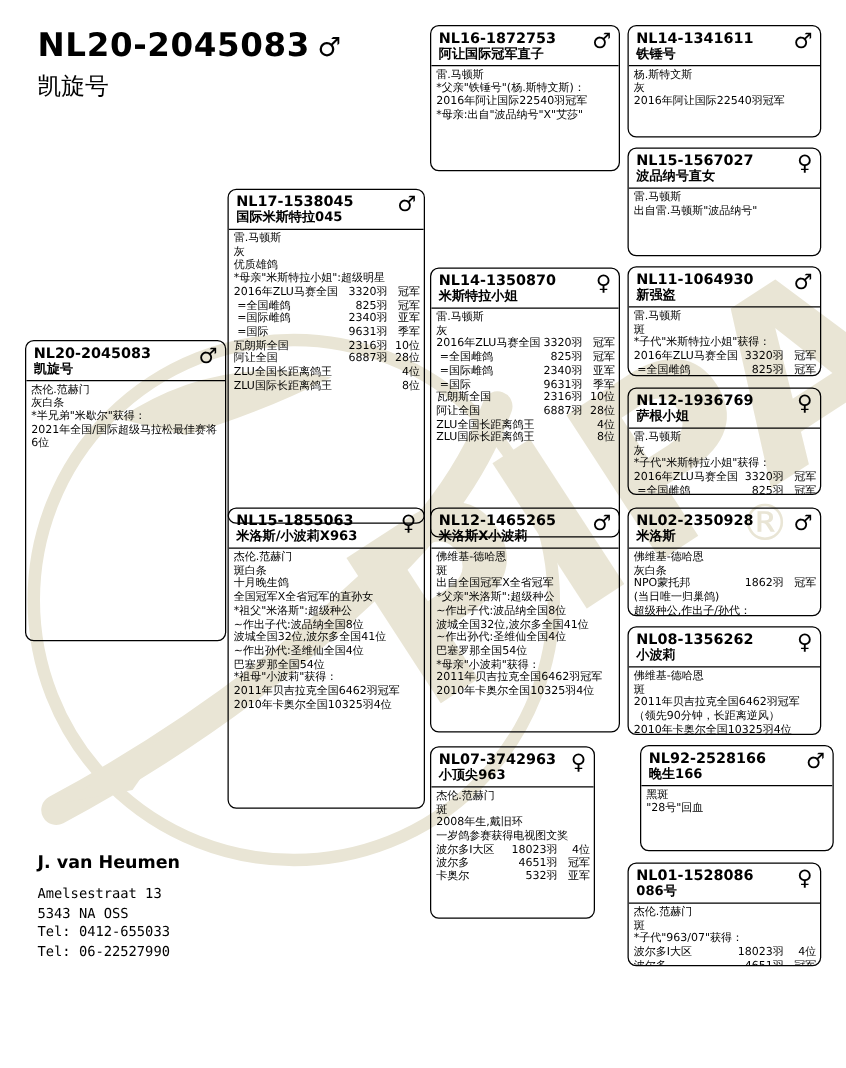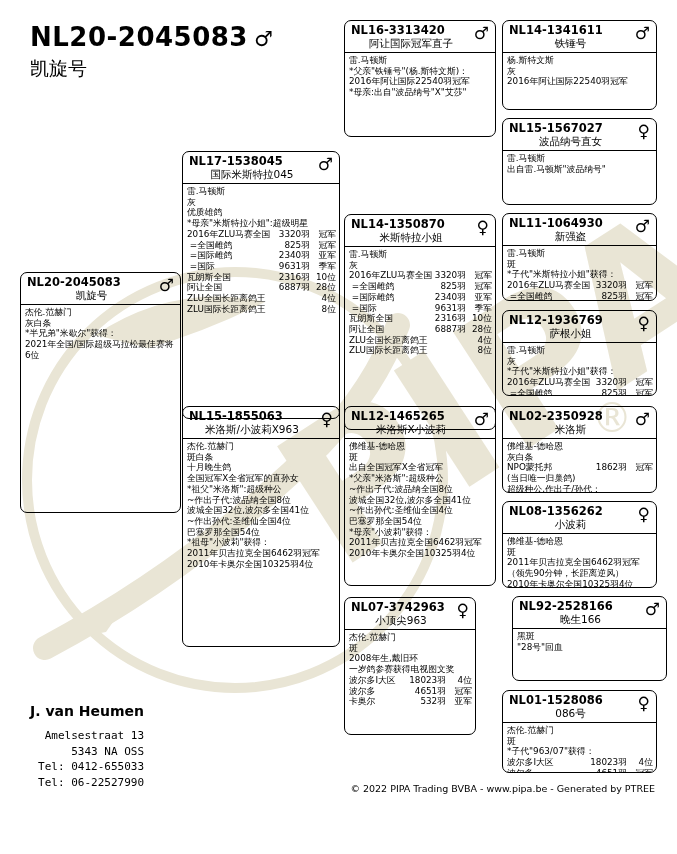--- a/index.html
+++ b/index.html
@@ -8,29 +8,29 @@
   .watermark{position:absolute;left:0;top:0;width:677px;height:854px;z-index:0;}
   .title-block{position:absolute;left:30px;top:22px;z-index:2;}
   .title-line{font-size:26px;font-weight:bold;letter-spacing:0.5px;}
   .title-sex{font-size:21px;font-weight:bold;margin-left:6px;}
   .title-name{font-size:19px;font-weight:500;margin-top:4px;}
   .boxes{position:absolute;left:0;top:0;width:677px;height:854px;z-index:1;}
   .pbox{position:absolute;border:1.5px solid #000;border-radius:7px;background:transparent;
         overflow:hidden;box-sizing:border-box;}
   .pbox-head{position:relative;border-bottom:1.5px solid #000;padding:3px 24px 2px 6px;min-height:26px;}
   .ring{font-size:11.5px;font-weight:bold;line-height:13px;white-space:nowrap;}
-  .cname{font-size:10.5px;font-weight:normal;line-height:12px;white-space:nowrap;text-align:center;}
+  .cname{font-size:10.5px;font-weight:bold;line-height:12px;white-space:nowrap;}
   .sex{position:absolute;right:6px;top:3px;font-size:17px;font-weight:bold;line-height:18px;}
   .pbox-body{padding:2px 3px 2px 4px;font-size:8.8px;line-height:10.7px;}
   .line{white-space:pre-wrap;word-break:break-all;}
   .res{display:flex;white-space:pre;word-break:keep-all;}
   .res .l{white-space:pre;}
   .res .m{margin-left:auto;text-align:right;}
   .res .r{min-width:26px;text-align:right;}
-  .contact{position:absolute;left:30px;top:703px;z-index:2;text-align:right;}
+  .contact{position:absolute;left:30px;top:682px;z-index:2;}
   .contact-name{font-size:14px;font-weight:bold;margin-bottom:9px;}
   .contact-lines{font-family:"DejaVu Sans Mono",monospace;font-size:11px;line-height:15.5px;font-weight:500;}
   .footer{position:absolute;right:22px;top:783px;z-index:2;font-size:9.5px;font-weight:500;}
 </style>
 </head>
 <body>
 
 <div class="page">
 
   <svg class="watermark" viewBox="0 0 677 854" xmlns="http://www.w3.org/2000/svg">
@@ -102,21 +102,21 @@
           <div class="line">波城全国32位,波尔多全国41位</div>
           <div class="line">~作出孙代:圣维仙全国4位</div>
           <div class="line">巴塞罗那全国54位</div>
           <div class="line">*祖母"小波莉"获得：</div>
           <div class="line">2011年贝吉拉克全国6462羽冠军</div>
           <div class="line">2010年卡奥尔全国10325羽4位</div>
         </div>
       </div>
       <div class="pbox" style="left: 344px; top: 20px; width: 152px; height: 117px;">
         <div class="pbox-head">
-          <div class="ring">NL16-3313420</div>
+          <div class="ring">NL16-1872753</div>
           <div class="cname">阿让国际冠军直子</div>
           <div class="sex">♂</div>
         </div>
         <div class="pbox-body">
           <div class="line">雷.马顿斯</div>
           <div class="line">*父亲"铁锤号"(杨.斯特文斯)：</div>
           <div class="line">2016年阿让国际22540羽冠军</div>
           <div class="line">*母亲:出自"波品纳号"X"艾莎"</div>
         </div>
       </div>
@@ -284,15 +284,14 @@
   <div class="contact">
     <div class="contact-name">J. van Heumen</div>
     <div class="contact-lines">
         <div>Amelsestraat 13</div>
         <div>5343 NA OSS</div>
         <div>Tel: 0412-655033</div>
         <div>Tel: 06-22527990</div>
       </div>
   </div>
 
-  <div class="footer">© 2022 PIPA Trading BVBA - www.pipa.be - Generated by PTREE</div>
 
 </div>
 
 </body></html>

